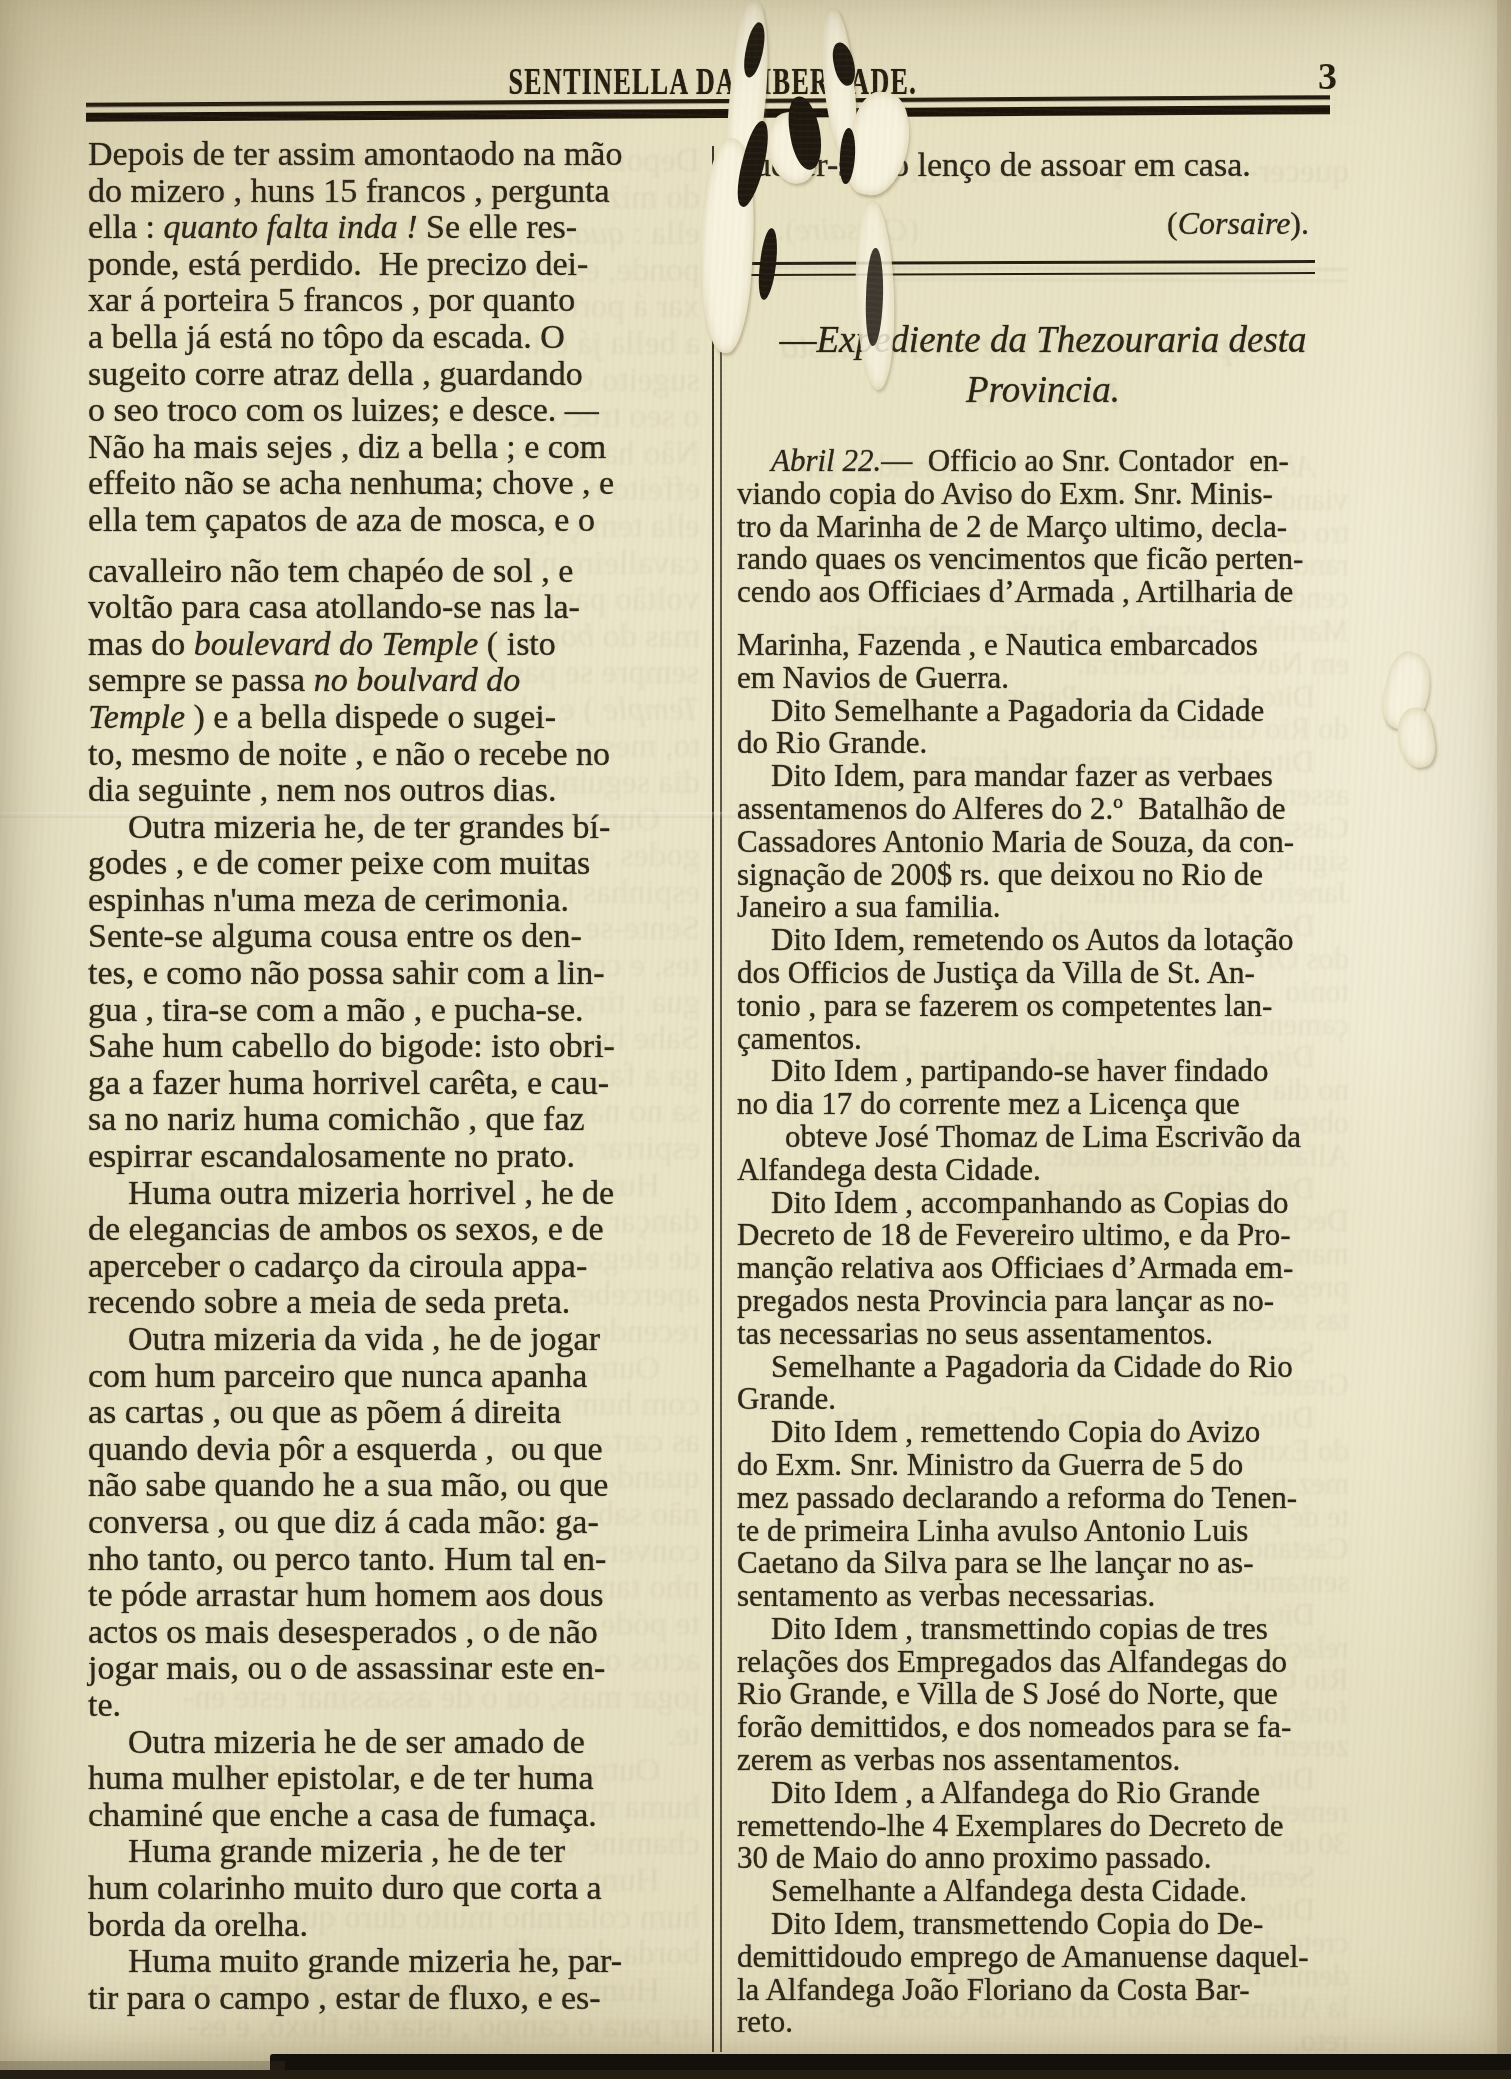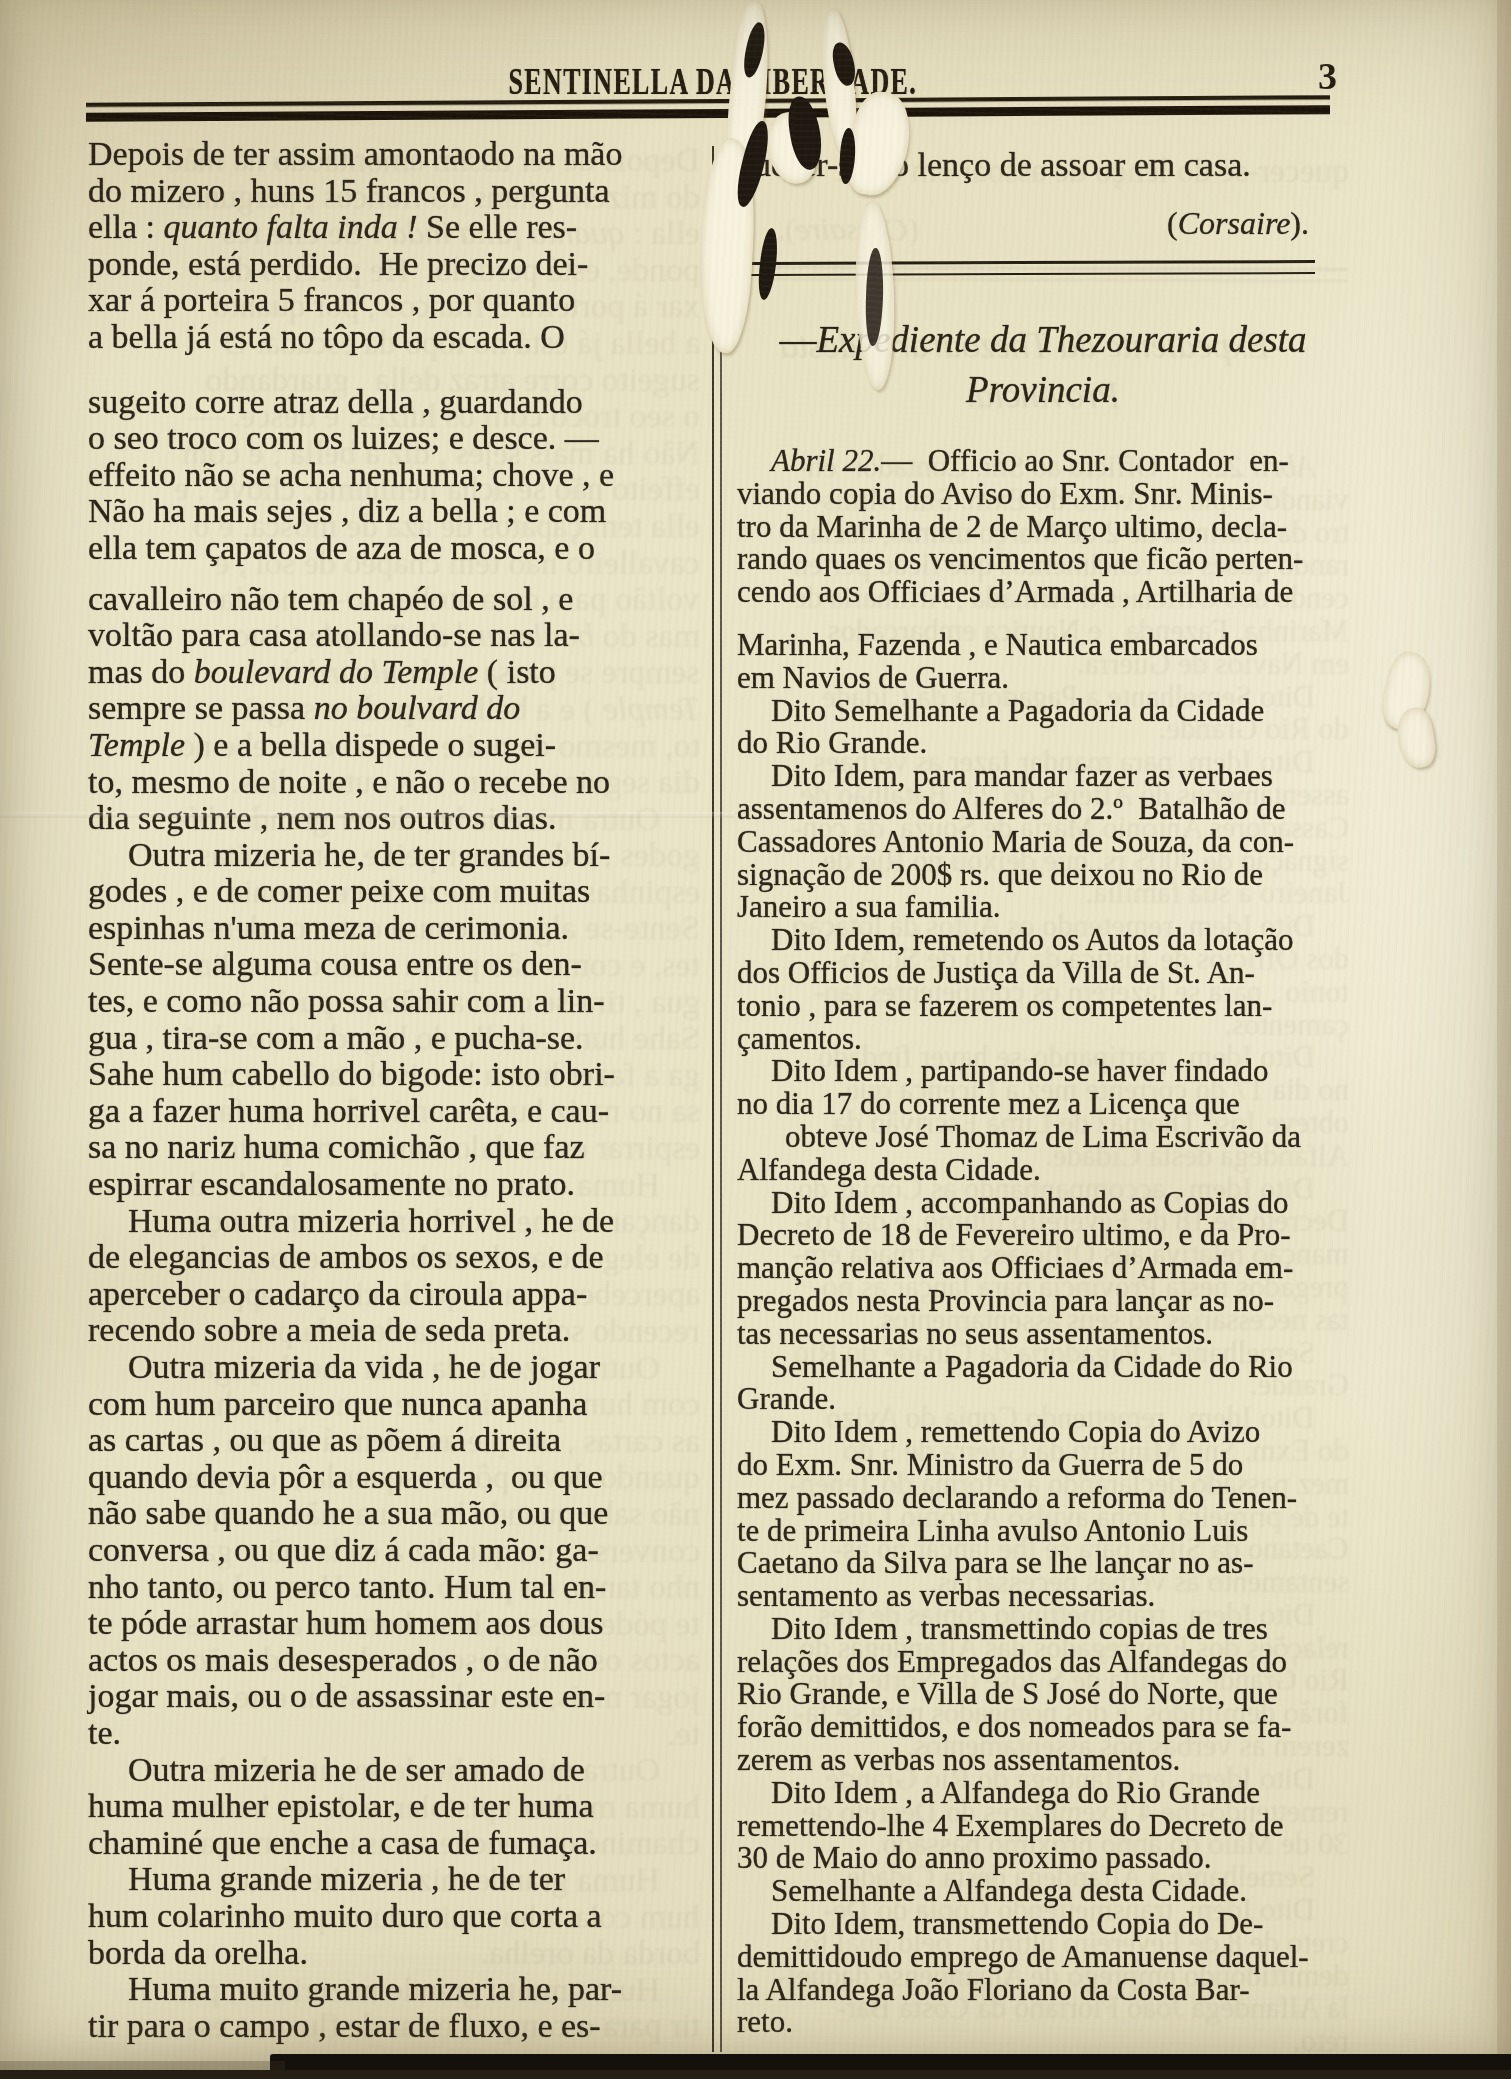--- a/index.html
+++ b/index.html
@@ -126,24 +126,24 @@
       </div>
   </div>
     <div class="col colL real" id="col-left">
     <div>
         <div class="line j" style="word-spacing: 0px;"><span class="rm">Depois de ter assim amontaodo na mão</span></div>
         <div class="line j" style="word-spacing: 0px;"><span class="rm">do mizero , huns 15 francos , pergunta</span></div>
         <div class="line j" style="word-spacing: 0px;"><span class="rm">ella : </span><span class="it">quanto falta inda !</span><span class="rm"> Se elle res-</span></div>
         <div class="line j" style="word-spacing: 0px;"><span class="rm">ponde, está perdido.  He precizo dei-</span></div>
         <div class="line j" style="word-spacing: 0px;"><span class="rm">xar á porteira 5 francos , por quanto</span></div>
         <div class="line j" style="word-spacing: 0px;"><span class="rm">a bella já está no tôpo da escada. O</span></div>
-        <div class="line j" style="word-spacing: 0px; margin-top: 28px;"><span class="rm">sugeito corre atraz della , guardando</span></div>
+        <div class="line j" style="word-spacing: 0px;"><span class="rm">sugeito corre atraz della , guardando</span></div>
         <div class="line j" style="word-spacing: 0px;"><span class="rm">o seo troco com os luizes; e desce. —</span></div>
+        <div class="line j" style="word-spacing: 0px;"><span class="rm">Não ha mais sejes , diz a bella ; e com</span></div>
         <div class="line j" style="word-spacing: 0px;"><span class="rm">effeito não se acha nenhuma; chove , e</span></div>
-        <div class="line j" style="word-spacing: 0px;"><span class="rm">Não ha mais sejes , diz a bella ; e com</span></div>
         <div class="line j" style="word-spacing: 0px;"><span class="rm">ella tem çapatos de aza de mosca, e o</span></div>
         <div class="line j" style="word-spacing: 0px; margin-top: 14px;"><span class="rm">cavalleiro não tem chapéo de sol , e</span></div>
         <div class="line j" style="word-spacing: 0px;"><span class="rm">voltão para casa atollando-se nas la-</span></div>
         <div class="line j" style="word-spacing: 0px;"><span class="rm">mas do </span><span class="it">boulevard do Temple</span><span class="rm"> ( isto</span></div>
         <div class="line j" style="word-spacing: 0px;"><span class="rm">sempre se passa </span><span class="it">no boulvard do</span></div>
         <div class="line j" style="word-spacing: 0px;"><span class="it">Temple</span><span class="rm"> ) e a bella dispede o sugei-</span></div>
         <div class="line j" style="word-spacing: 0px;"><span class="rm">to, mesmo de noite , e não o recebe no</span></div>
         <div class="line left"><span class="rm">dia seguinte , nem nos outros dias.</span></div>
         <div class="line j ind" style="word-spacing: 0px;"><span class="rm">Outra mizeria he, de ter grandes bí-</span></div>
         <div class="line j" style="word-spacing: 0px;"><span class="rm">godes , e de comer peixe com muitas</span></div>

